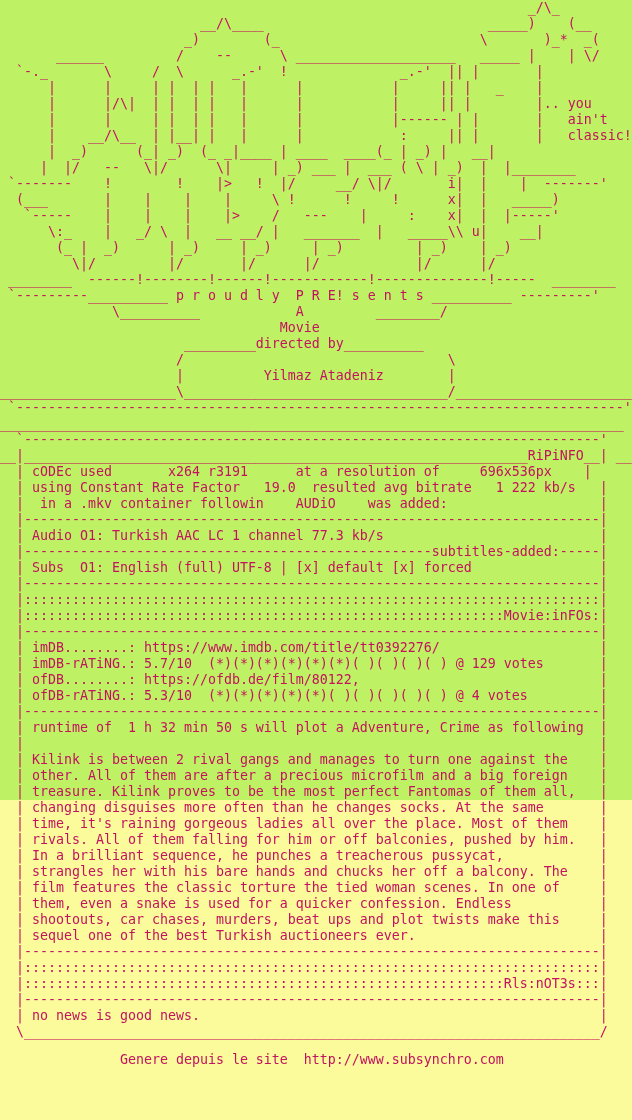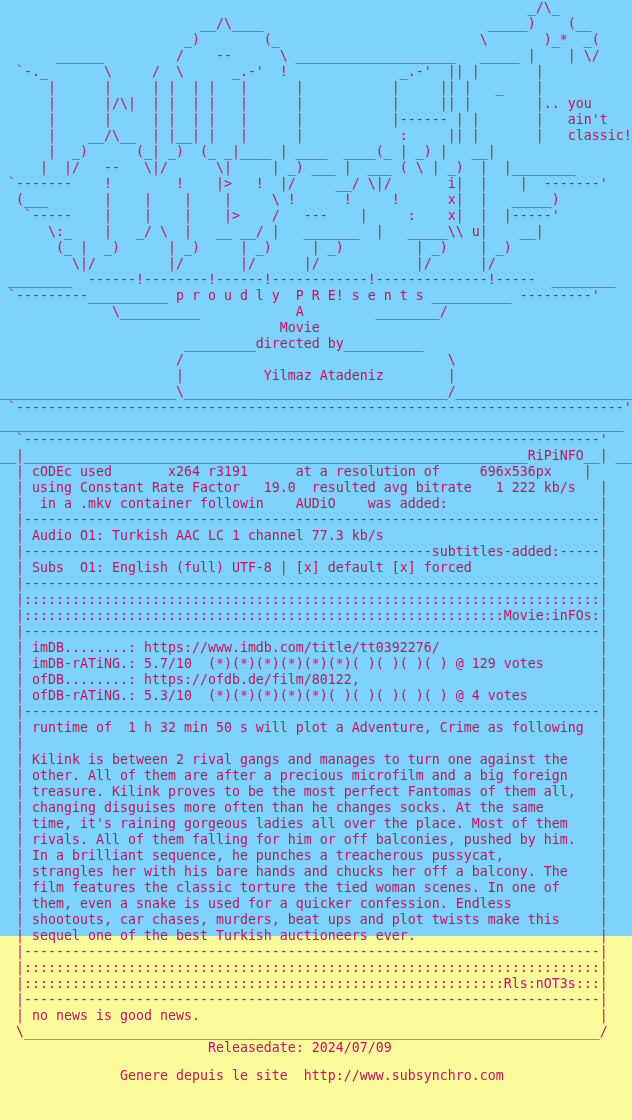--- a/index.html
+++ b/index.html
@@ -4,22 +4,22 @@
 <style>
   html, body { margin: 0; padding: 0; }
   body {
     width: 632px;
     height: 1120px;
     background: #FBFB9B;
     overflow: hidden;
   }
   .nfo-page {
     width: 632px;
-    height: 936px;
-    background: #7dd3fc;
+    height: 800px;
+    background: #bef264;
     color: #C3125F;
   }
   .nfo-pre {
     margin: 0;
     padding: 0;
     font-family: "DejaVu Sans Mono", monospace;
     font-size: 13.29px;
     line-height: 16px;
     white-space: pre;
     color: #C3125F;
@@ -88,15 +88,14 @@
   | film features the classic torture the tied woman scenes. In one of     |
   | them, even a snake is used for a quicker confession. Endless           |
   | shootouts, car chases, murders, beat ups and plot twists make this     |
   | sequel one of the best Turkish auctioneers ever.                       |
   |------------------------------------------------------------------------|
   |::::::::::::::::::::::::::::::::::::::::::::::::::::::::::::::::::::::::|
   |::::::::::::::::::::::::::::::::::::::::::::::::::::::::::::Rls:nOT3s:::|
   |------------------------------------------------------------------------|
   | no news is good news.                                                  |
   \________________________________________________________________________/</pre>
-  <pre class="nfo-pre">                          Releasedate: 2024/07/09</pre>
   <pre class="nfo-pre footer-gap">               Genere depuis le site  http://www.subsynchro.com</pre>
 </div>
 
 </body></html>

